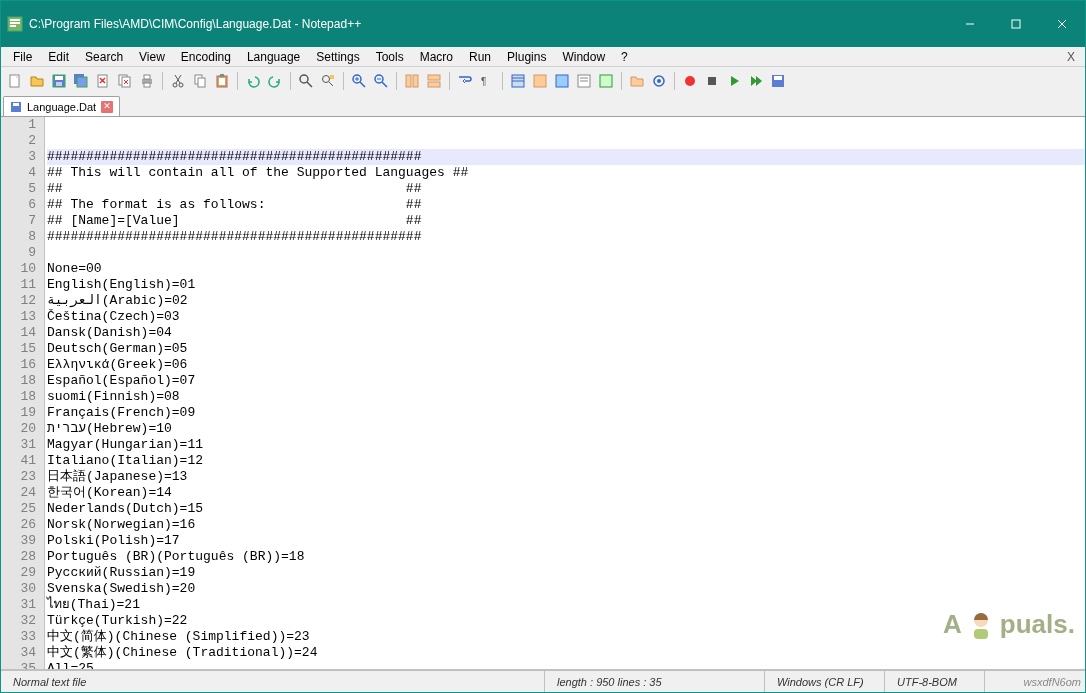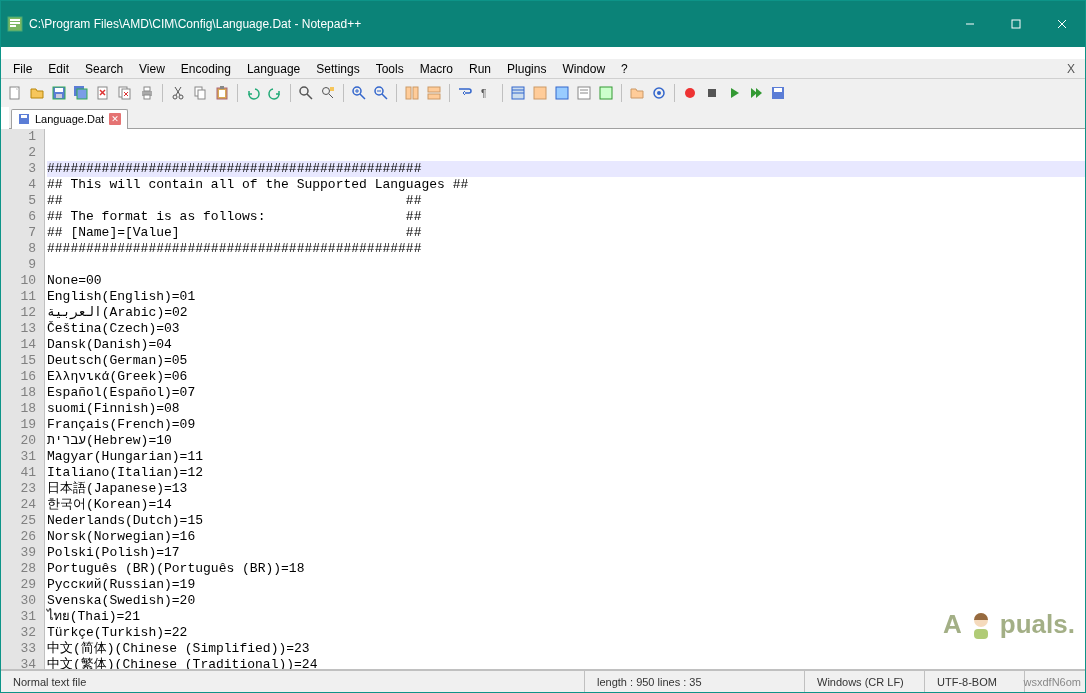--- a/index.html
+++ b/index.html
@@ -4,42 +4,42 @@
 <style>
   * { margin: 0; padding: 0; box-sizing: border-box; }
   body { font-family: "Segoe UI", Tahoma, sans-serif; font-size: 12px; background: #fff; overflow: hidden; width: 1086px; height: 693px; }
   .window { width: 1086px; height: 693px; display: flex; flex-direction: column; border: 1px solid #0d9488; }
   
   .titlebar { height: 46px; background: #0b8378; color: #fff; display: flex; align-items: center; padding: 0 0 0 6px; }
   .titlebar .app-icon { width: 16px; height: 16px; margin-right: 6px; }
   .titlebar .title-text { flex: 1; font-size: 12px; }
   .titlebar .winbtn { width: 46px; height: 30px; display: flex; align-items: center; justify-content: center; color: #fff; }
   
-  .menubar { height: 20px; display: flex; align-items: center; padding: 0 4px; background: #f0f0f0; border-bottom: 1px solid #d0d0d0; margin-top: 12px; }
+  .menubar { height: 20px; display: flex; align-items: center; padding: 0 4px; background: #f0f0f0; border-bottom: 1px solid #d0d0d0; }
   .menubar span { padding: 2px 8px; font-size: 12px; }
   .menubar .menu-x { margin-left: auto; padding: 0 6px; font-size: 12px; color: #555; }
   
   .toolbar { height: 28px; display: flex; align-items: center; padding: 2px 4px; background: #f0f0f0; gap: 2px; }
   .tool { width: 20px; height: 20px; display: flex; align-items: center; justify-content: center; }
   .tool svg { width: 16px; height: 16px; }
   .tsep { width: 1px; height: 18px; background: #c0c0c0; margin: 0 3px; }
   
-  .tabbar { height: 22px; background: #f0f0f0; display: flex; align-items: center; padding: 0 2px; border-bottom: 1px solid #a0a0a0; margin-left: 8px; }
+  .tabbar { height: 22px; background: #f0f0f0; display: flex; align-items: flex-start; padding: 0 2px; border-bottom: 1px solid #a0a0a0; }
   .tab { height: 20px; background: #fff; border: 1px solid #a0a0a0; border-bottom: none; display: flex; align-items: center; padding: 0 6px; gap: 5px; font-size: 11px; border-radius: 2px 2px 0 0; position: relative; top: 1px; }
   .tab .file-icon { width: 12px; height: 12px; }
   .tab .tab-close { width: 12px; height: 12px; display:flex; align-items:center; justify-content:center; background:#e57373; color:#fff; border-radius:1px; font-size:9px; line-height:1; }
   
   .editor { flex: 1; display: flex; font-family: "Courier New", monospace; font-size: 13px; line-height: 16px; overflow: hidden; background: #fff; border-bottom: 1px solid #c0c0c0; }
   .gutter { width: 44px; background: #e4e4e4; color: #808080; text-align: right; padding: 0 8px 0 0; user-select: none; border-right: 1px solid #c0c0c0; }
   .code { flex: 1; white-space: pre; padding: 0 0 0 2px; color: #000; position: relative; }
   .code .line:first-child { background: #e8e8ff; }
   
   .statusbar { height: 22px; background: #f0f0f0; border-top: 1px solid #c0c0c0; display: flex; align-items: center; font-size: 11px; color: #333; }
-  .statusbar .cell { padding: 8px 12px; border-right: 1px solid #c0c0c0; height: 100%; display:flex; align-items:center; }
-  .statusbar .cell:last-child { border-right: none; }
+  .statusbar .cell { padding: 8px 12px; border-right: 1px solid #c0c0c0; height: 100%; display:flex; align-items:center;font-style:italic; }
+  .statusbar .cell:last-child { border-right: none; margin-left: 40px; }
   .statusbar .grow { flex: 1; }
   .watermark { position: absolute; right: 10px; bottom: 28px; font-size: 26px; font-weight: bold; color: #9aa77a; font-family: Arial, sans-serif; display:flex; align-items:center; gap:2px; opacity:0.9; pointer-events:none; }
   .watermark svg { width: 34px; height: 34px; }
 </style>
 </head>
 <body>
 
 <div class="window">
 
   <div class="titlebar">

